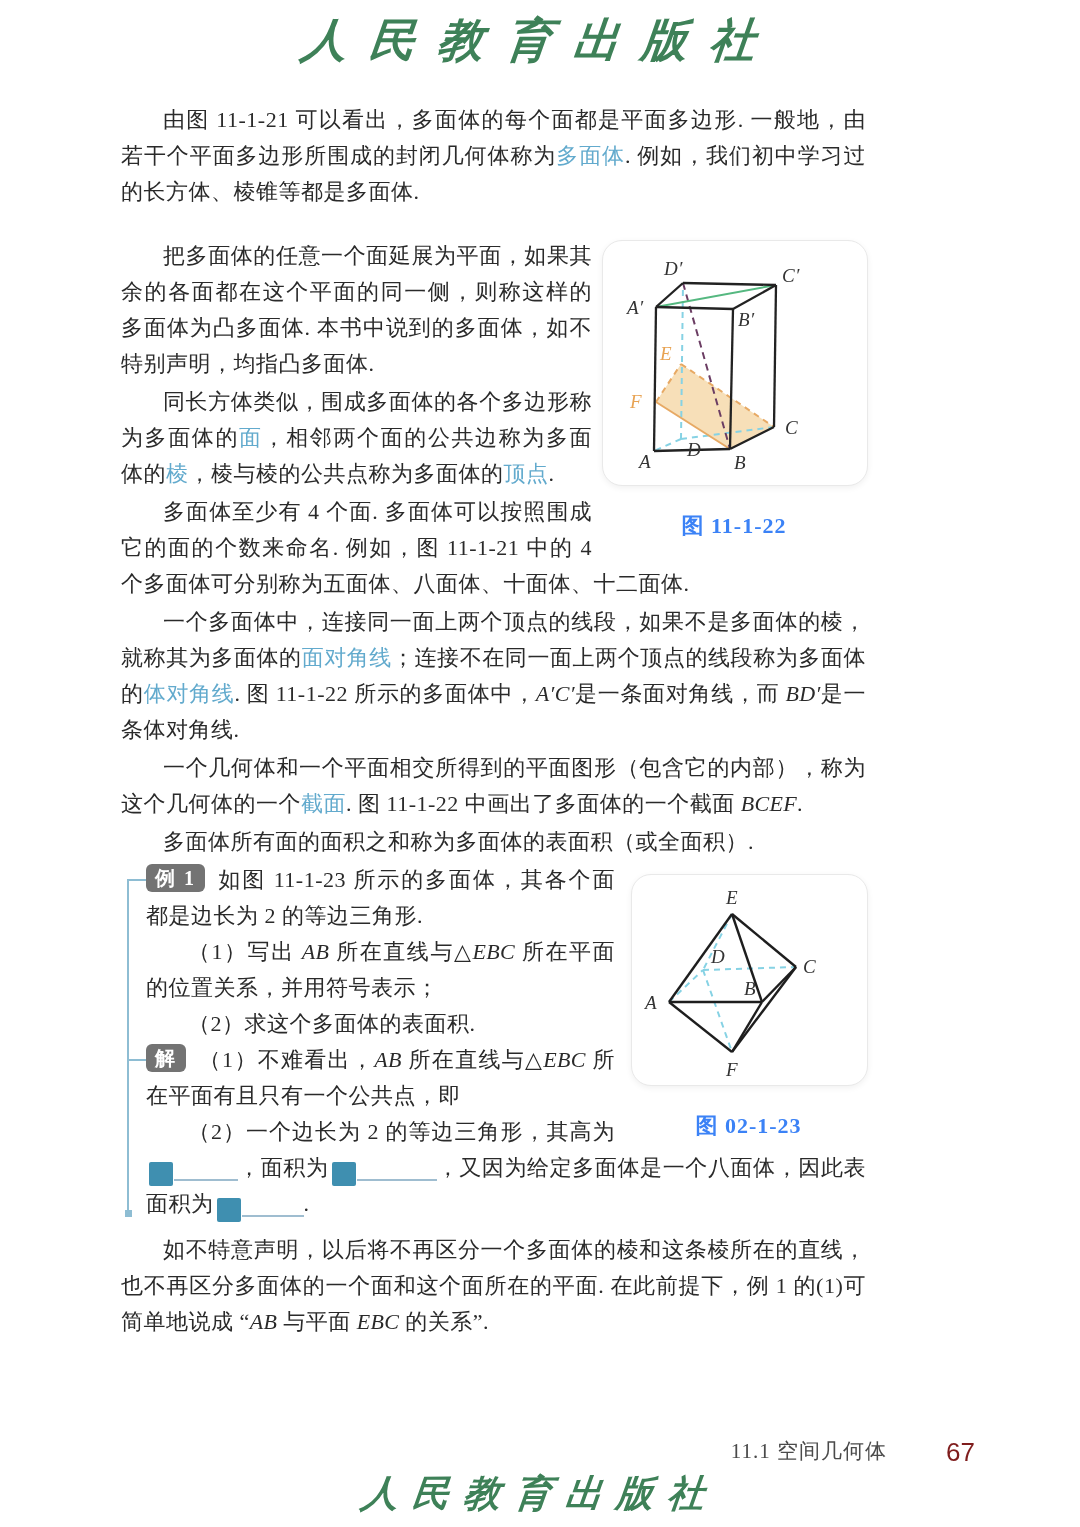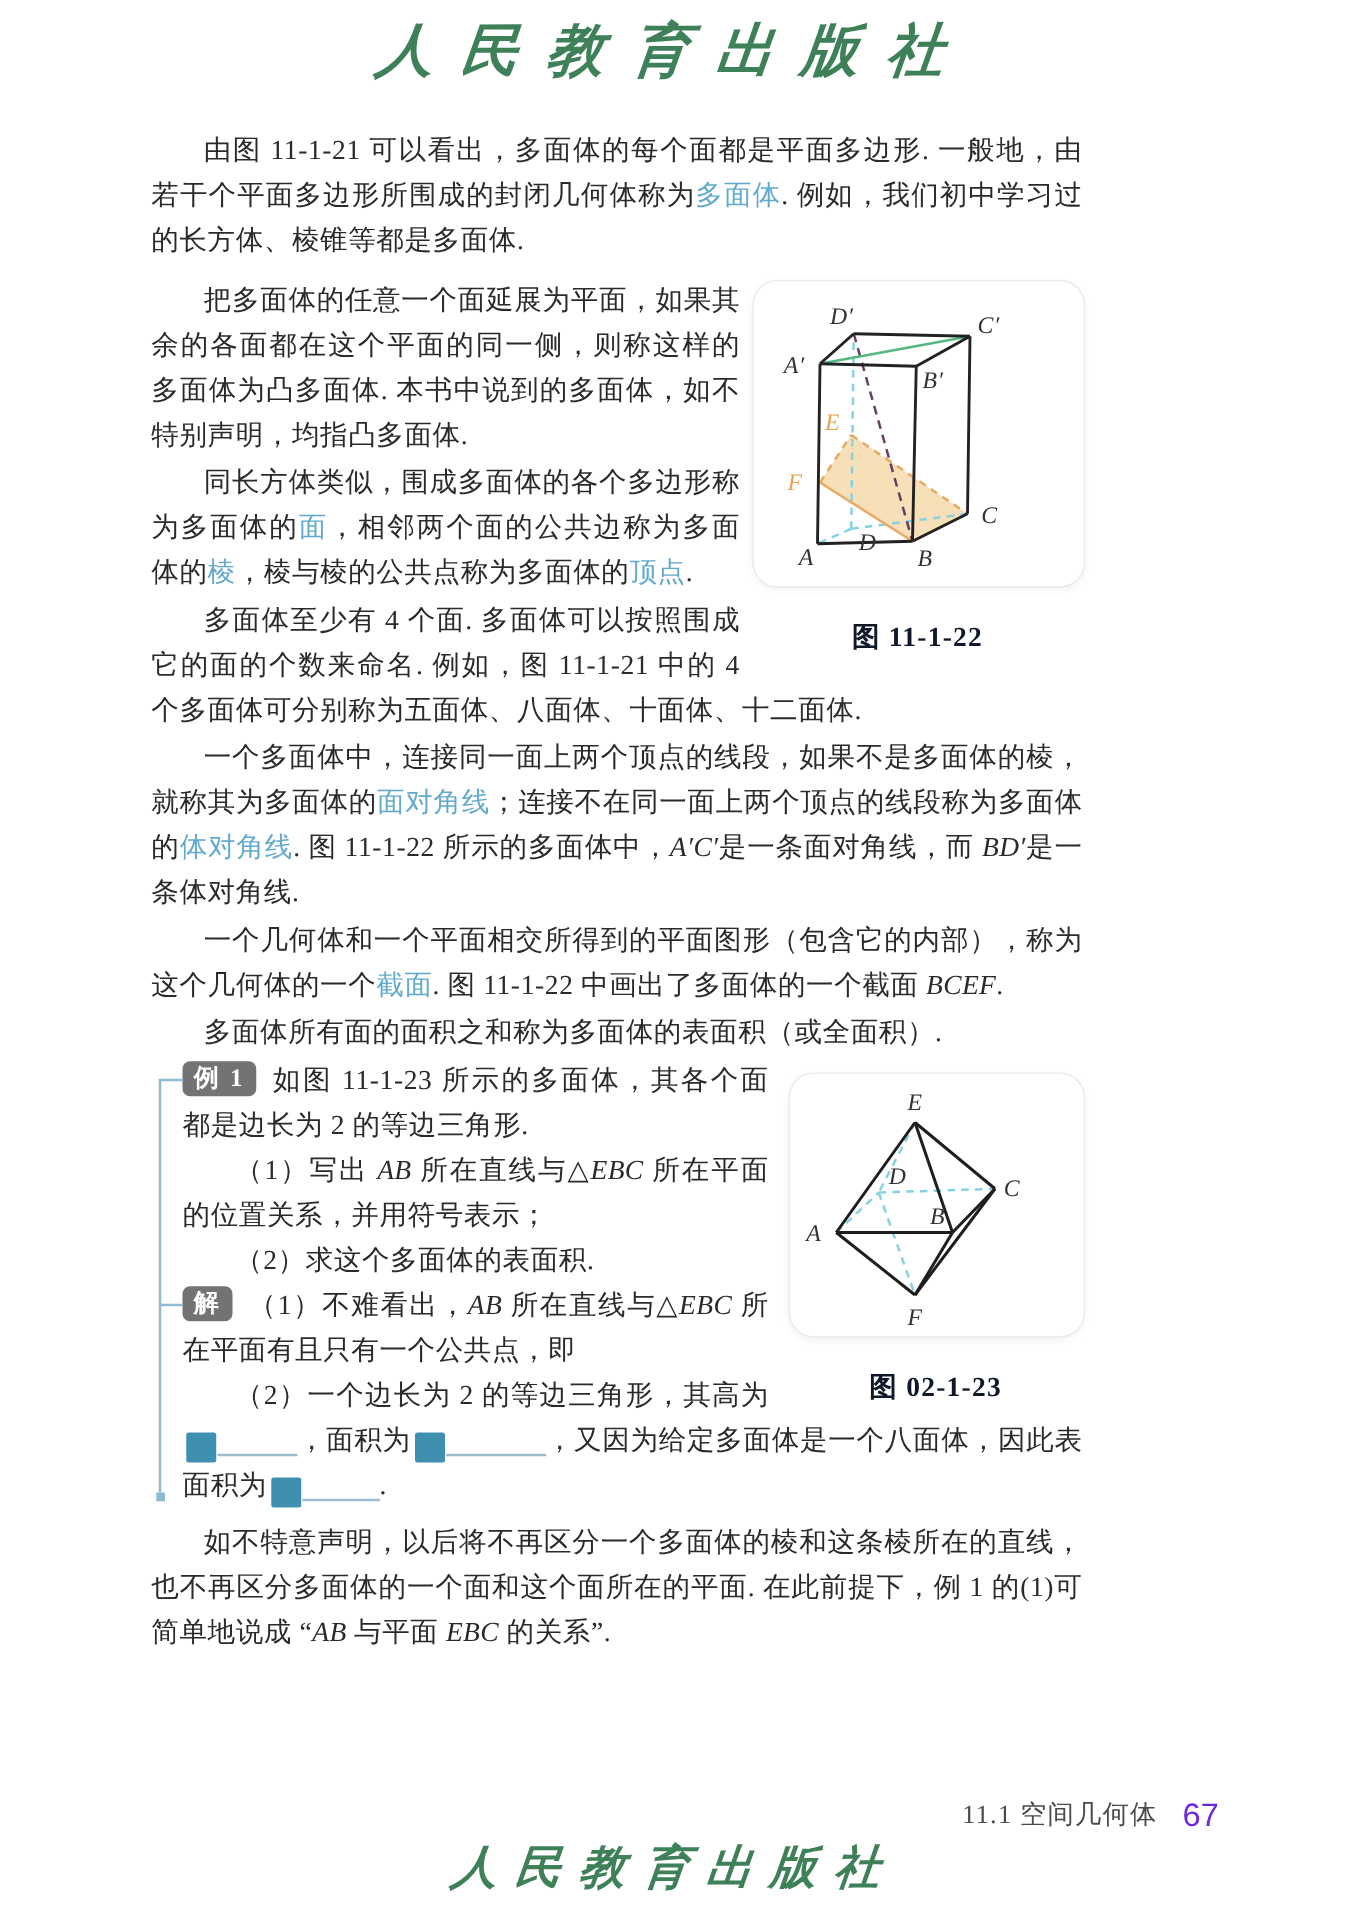--- a/index.html
+++ b/index.html
@@ -10,33 +10,33 @@
   .logo{color:#3e8158;text-align:center;font-style:italic;font-weight:bold;
         font-family:"DejaVu Serif",serif;transform:skewX(-6deg);}
   .logo-top{padding-top:10px;font-size:46px;letter-spacing:22px;}
   .logo-bottom{position:absolute;bottom:8px;left:0;right:0;font-size:37px;letter-spacing:14px;}
 
   
   .content{position:absolute;top:102px;left:121px;width:745px;
            font-size:22px;line-height:36px;letter-spacing:0.5px;text-align:justify;}
   .content p{margin:0 0 2px 0;text-indent:42px;}
   .content p.noindent{text-indent:0;}
-  p.p1{margin-bottom:12px;}
+  p.p1{margin-bottom:28px;}
 
   .seg-p{}
   .seg-b{color:#62aacd;}
   .seg-m{font-style:italic;letter-spacing:0.3px;margin-top:16px;}
 
   
   .fig-float{float:right;text-align:center;}
   .fig-float-22{width:264px;margin:2px 0 6px 10px;}
   .fig-float-23{width:235px;margin:12px 0 6px 16px;}
   .fig-panel{background:#fff;border:1px solid #e9e9e9;border-radius:20px;
              box-shadow:0 2px 6px rgba(0,0,0,0.06);}
-  .fig-caption{display:block;margin-top:14px;color:#0f172a;font-weight:bold;
+  .fig-caption{display:block;margin-top:14px;color:#3b82f6;font-weight:bold;
                font-size:22px;letter-spacing:1px;text-indent:0;line-height:30px;text-align:center;}
 
   
   .example{position:relative;padding-left:25px;margin:0 0 10px 0;}
   .example p{margin:0;}
   .vline{position:absolute;left:6px;top:17px;width:2px;height:331px;background:#8ebdd3;}
   .vline::after{content:"";position:absolute;left:-2px;bottom:-7px;width:7px;height:7px;background:#8ebdd3;}
   .htick{position:absolute;left:7px;width:18px;height:2px;background:#8ebdd3;}
   .htick1{top:17px;}
   .htick2{top:197px;}
@@ -48,21 +48,21 @@
   
   .fillbox{display:inline-block;width:24px;height:24px;background:#3f8fb0;color:#fff;
            font-family:"Liberation Sans","DejaVu Sans",sans-serif;font-size:17px;line-height:24px;
            text-align:center;border-radius:2px;font-style:normal;vertical-align:-4px;
            margin:0 1px 0 3px;letter-spacing:0;}
   .blank{display:inline-block;height:18px;border-bottom:2px solid #9fbdd0;vertical-align:-6px;}
 
   
   .footer-meta{position:absolute;top:1437px;right:105px;display:flex;align-items:flex-start;}
   .footer-section{font-size:21px;color:#4a4a4a;letter-spacing:1px;}
-  .footer-page{font-size:26px;color:#6d28d9;margin-left:20px;
+  .footer-page{font-size:26px;color:#7f1d1d;margin-left:59px;
                font-family:"Liberation Sans","DejaVu Sans",sans-serif;}
 
   svg text{font-family:"Liberation Serif","DejaVu Serif",serif;font-style:italic;font-size:19px;fill:#333;}
   svg text.orange{fill:#e8a353;}
 </style>
 </head>
 <body>
 
 <div class="page">
 

